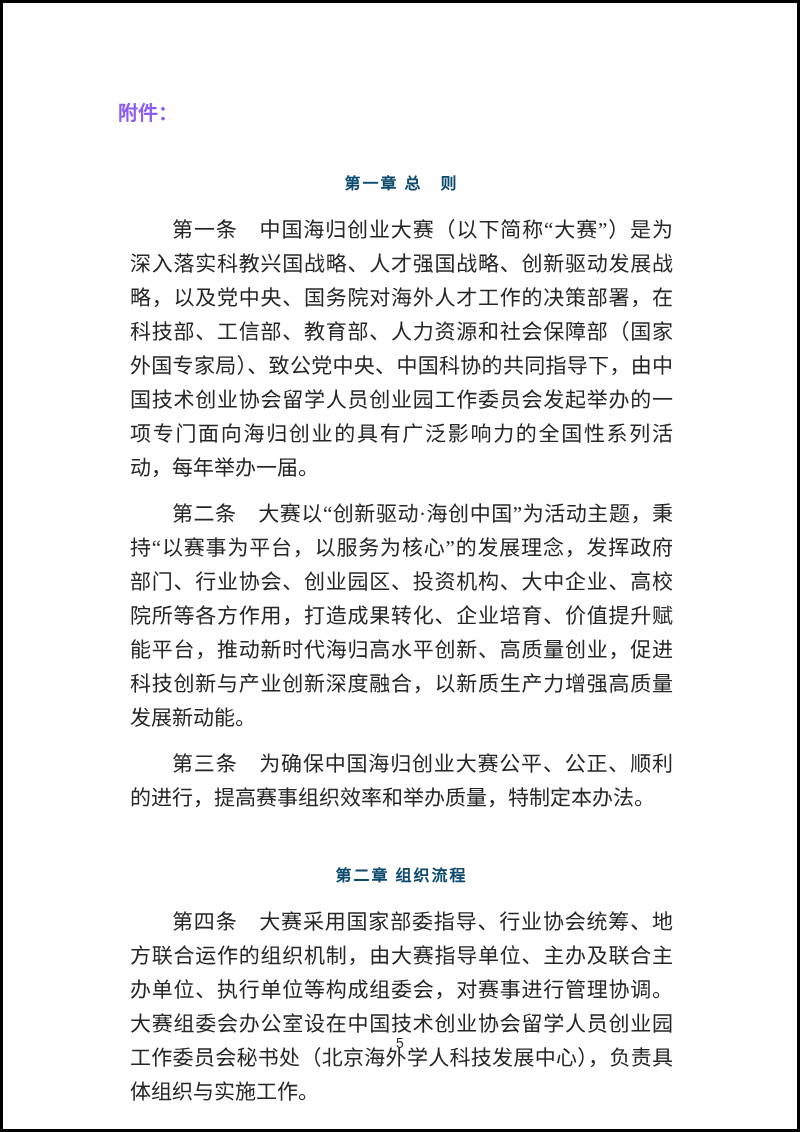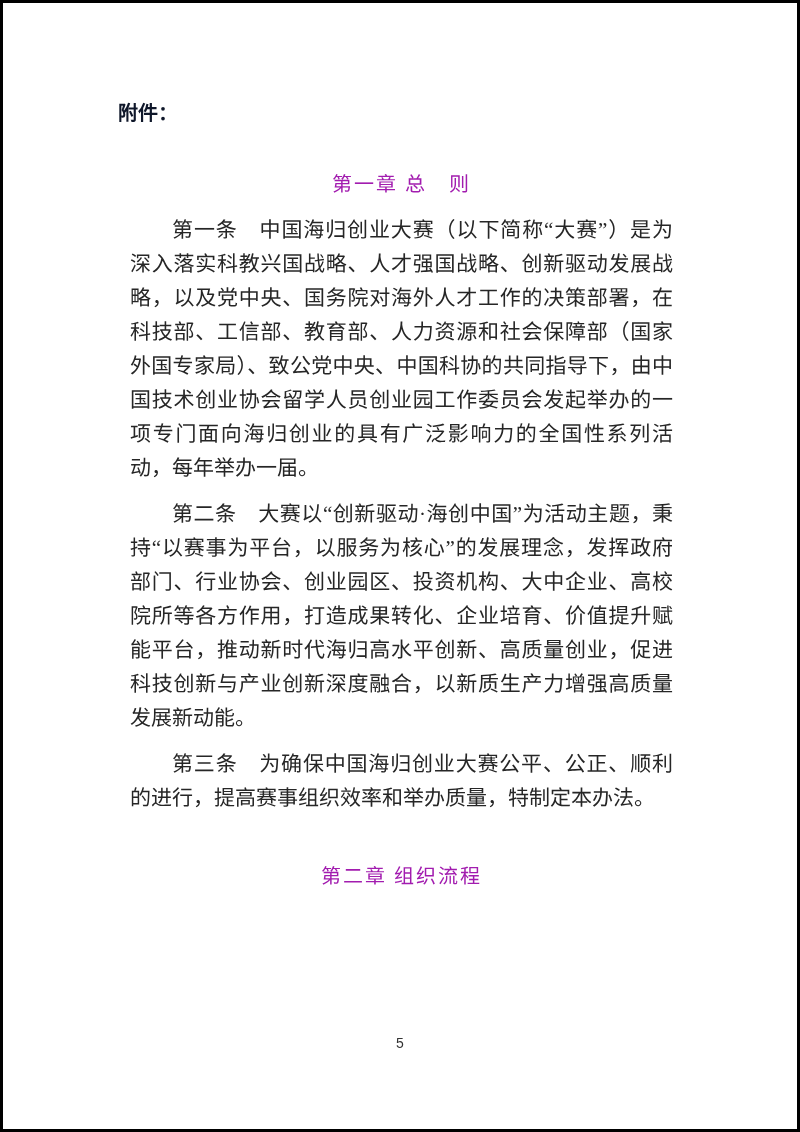--- a/index.html
+++ b/index.html
@@ -17,39 +17,39 @@
     overflow: hidden;
     font-family: "Liberation Serif", "DejaVu Serif", serif;
     color: #1f1f1f;
   }
   .content {
     padding: 98px 112px 0 115px;
   }
   .attachment {
     font-size: 20px;
     font-weight: bold;
-    color: #0f172a;
+    color: #8b5cf6;
     line-height: 24px;
     margin: 0 0 10px 0;
     font-family: Liberation Serif, serif;
   }
   .doc-title {
     font-size: 27px;
     font-weight: bold;
     color: #000000;
     text-align: center;
     line-height: 34px;
     margin: 0;
     letter-spacing: 1px;
     font-family: "Liberation Sans", "DejaVu Sans", sans-serif;
   }
   .chapter-heading {
-    font-size: 20px;
-    font-weight: normal;
-    color: #a21caf;
+    font-size: 16px;
+    font-weight: bold;
+    color: #0c4a6e;
     text-align: center;
     line-height: 26px;
     margin: 46px 0 16px 0;
     letter-spacing: 2px;
   }
   .chapter-heading.second {
     margin-top: 48px;
   }
   .para {
     font-size: 21px;
@@ -83,17 +83,18 @@
     <h2 class="chapter-heading">第一章 总　则</h2>
 
     <p class="para">第一条　中国海归创业大赛（以下简称“大赛”）是为深入落实科教兴国战略、人才强国战略、创新驱动发展战略，以及党中央、国务院对海外人才工作的决策部署，在科技部、工信部、教育部、人力资源和社会保障部（国家外国专家局）、致公党中央、中国科协的共同指导下，由中国技术创业协会留学人员创业园工作委员会发起举办的一项专门面向海归创业的具有广泛影响力的全国性系列活动，每年举办一届。</p>
 
     <p class="para">第二条　大赛以“创新驱动·海创中国”为活动主题，秉持“以赛事为平台，以服务为核心”的发展理念，发挥政府部门、行业协会、创业园区、投资机构、大中企业、高校院所等各方作用，打造成果转化、企业培育、价值提升赋能平台，推动新时代海归高水平创新、高质量创业，促进科技创新与产业创新深度融合，以新质生产力增强高质量发展新动能。</p>
 
     <p class="para">第三条　为确保中国海归创业大赛公平、公正、顺利的进行，提高赛事组织效率和举办质量，特制定本办法。</p>
 
     <h2 class="chapter-heading second">第二章 组织流程</h2>
 
+    <p class="para">第四条　大赛采用国家部委指导、行业协会统筹、地方联合运作的组织机制，由大赛指导单位、主办及联合主办单位、执行单位等构成组委会，对赛事进行管理协调。大赛组委会办公室设在中国技术创业协会留学人员创业园工作委员会秘书处（北京海外学人科技发展中心），负责具体组织与实施工作。</p>
 
   </div>
 
   <div class="page-number">5</div>
 </div>
 
 </body></html>

